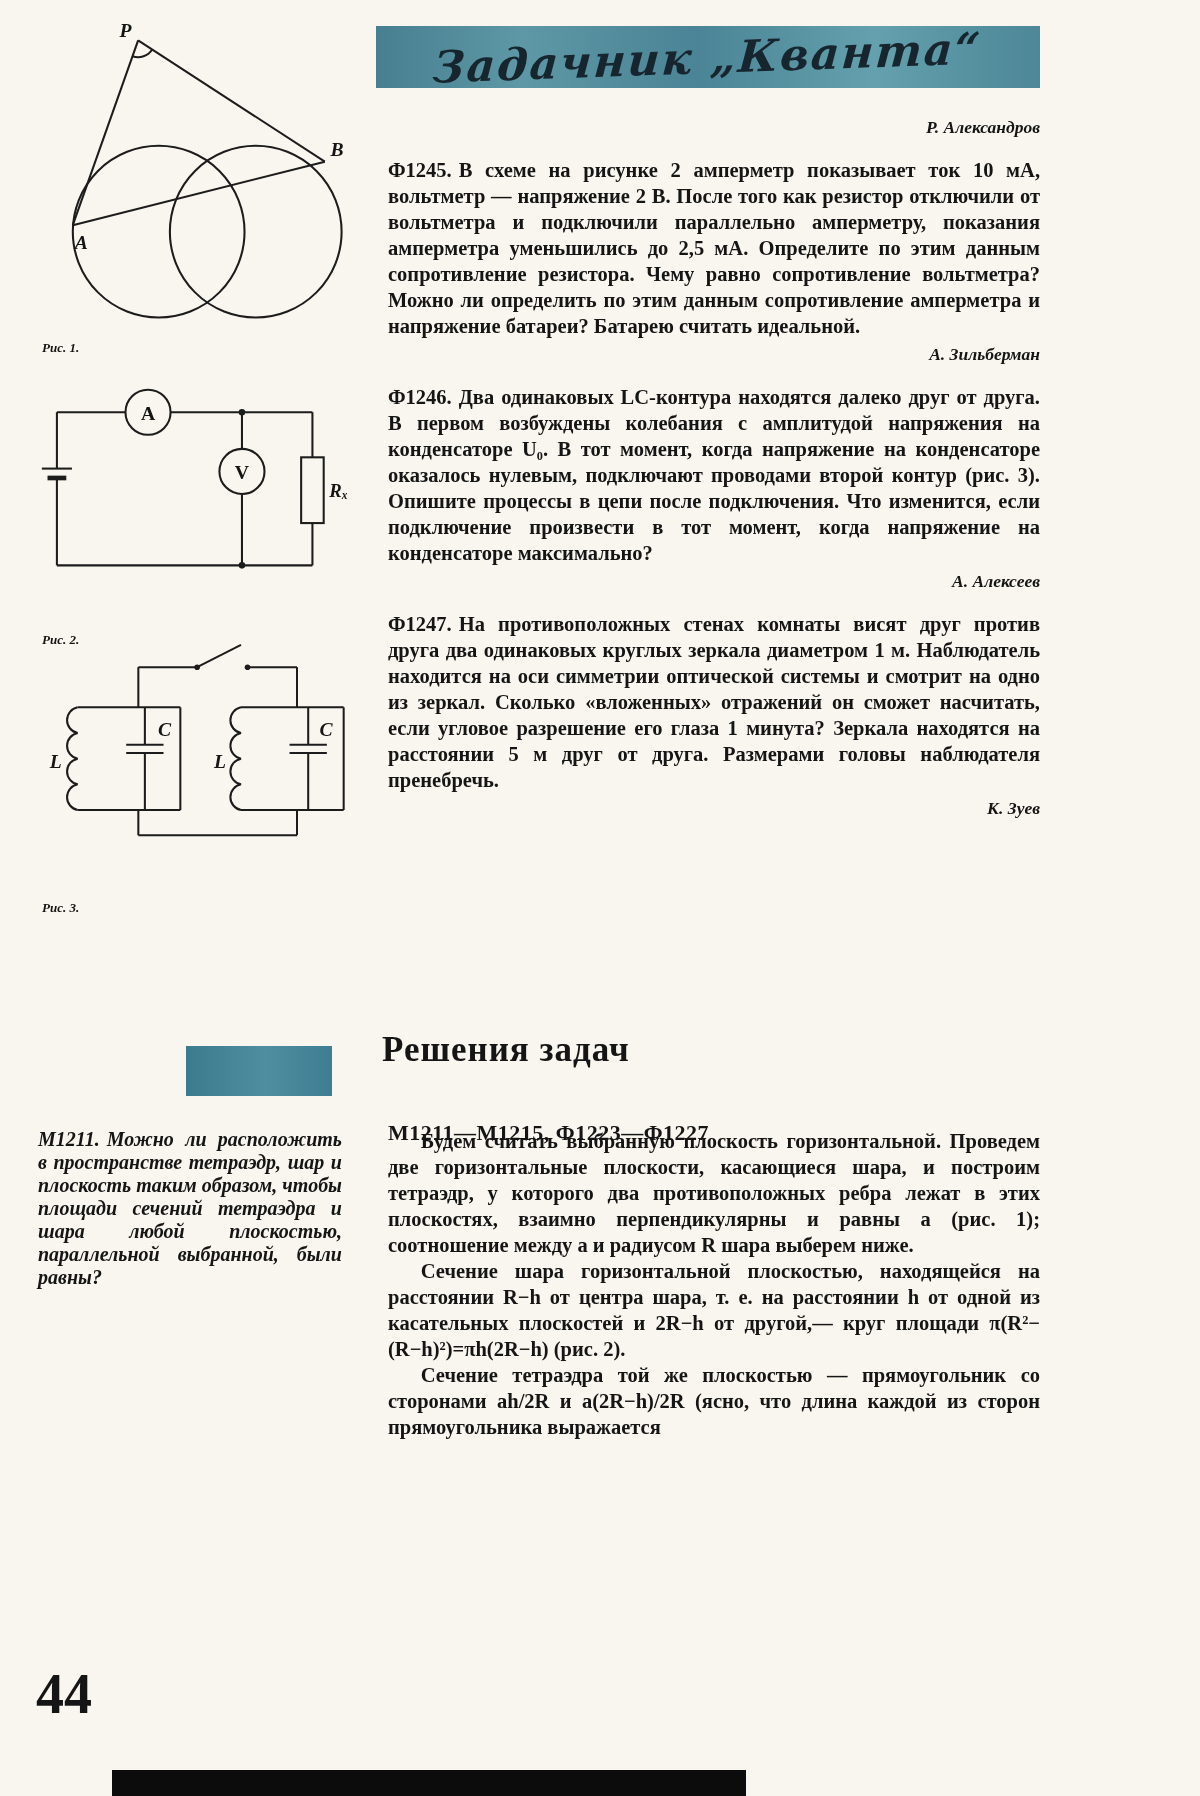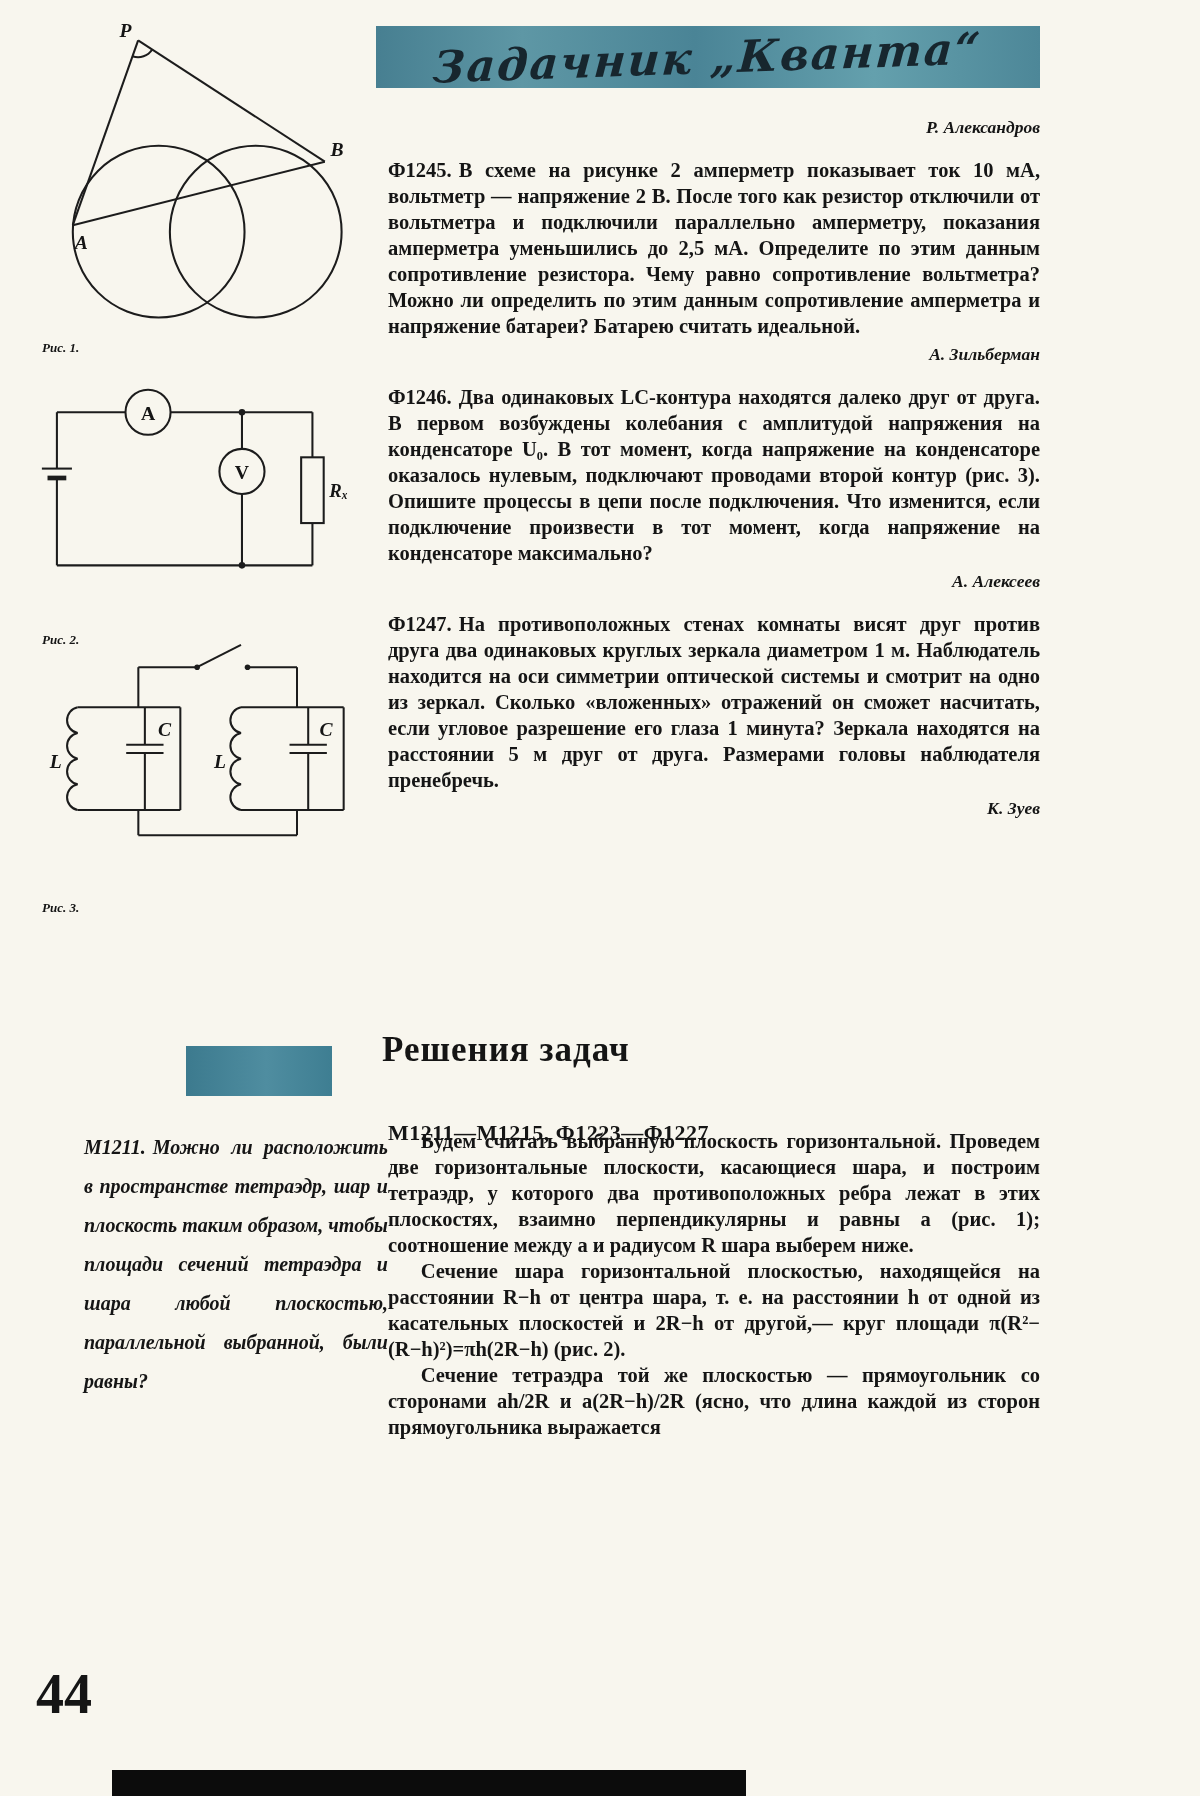--- a/index.html
+++ b/index.html
@@ -28,21 +28,21 @@
   }
   .fig { position:absolute; }
   .fig-caption { position:absolute; font-style:italic; font-weight:700; font-size:13px; }
   svg { display:block; }
   .sol-heading { position:absolute; left:382px; top:1030px; font-weight:700; font-size:35px; letter-spacing:1px; }
   .sol-subheading { position:absolute; left:388px; top:1080px; font-weight:700; font-size:22px; letter-spacing:0.5px;margin-top:40px; }
   .teal-block { position:absolute; left:186px; top:1046px; width:146px; height:50px;
     background:linear-gradient(90deg,#3c7a8e,#4f8da0 55%,#3e7e92); }
   .m1211 {
     position:absolute; left:38px; top:1128px; width:304px;
-    font-style:italic; font-weight:700; font-size:20px; line-height:39px; text-align:justify;margin-left:46px;
+    font-style:italic; font-weight:700; font-size:20px; line-height:23px; text-align:justify;
   }
   .page-number { position:absolute; left:36px; top:1662px; font-weight:700; font-size:56px; }
   .bottom-bar { position:absolute; left:112px; top:1770px; width:634px; height:26px; background:#0c0c0c; }
   .svgline { stroke:#1c1c1c; stroke-width:2.2; fill:none; }
   .svgthick { stroke:#1c1c1c; stroke-width:5; fill:none; }
   .svgtext { font-family:"Liberation Serif", serif; font-weight:700; fill:#151515; }
   .ital { font-style:italic; }
 </style>
 </head>
 <body>

